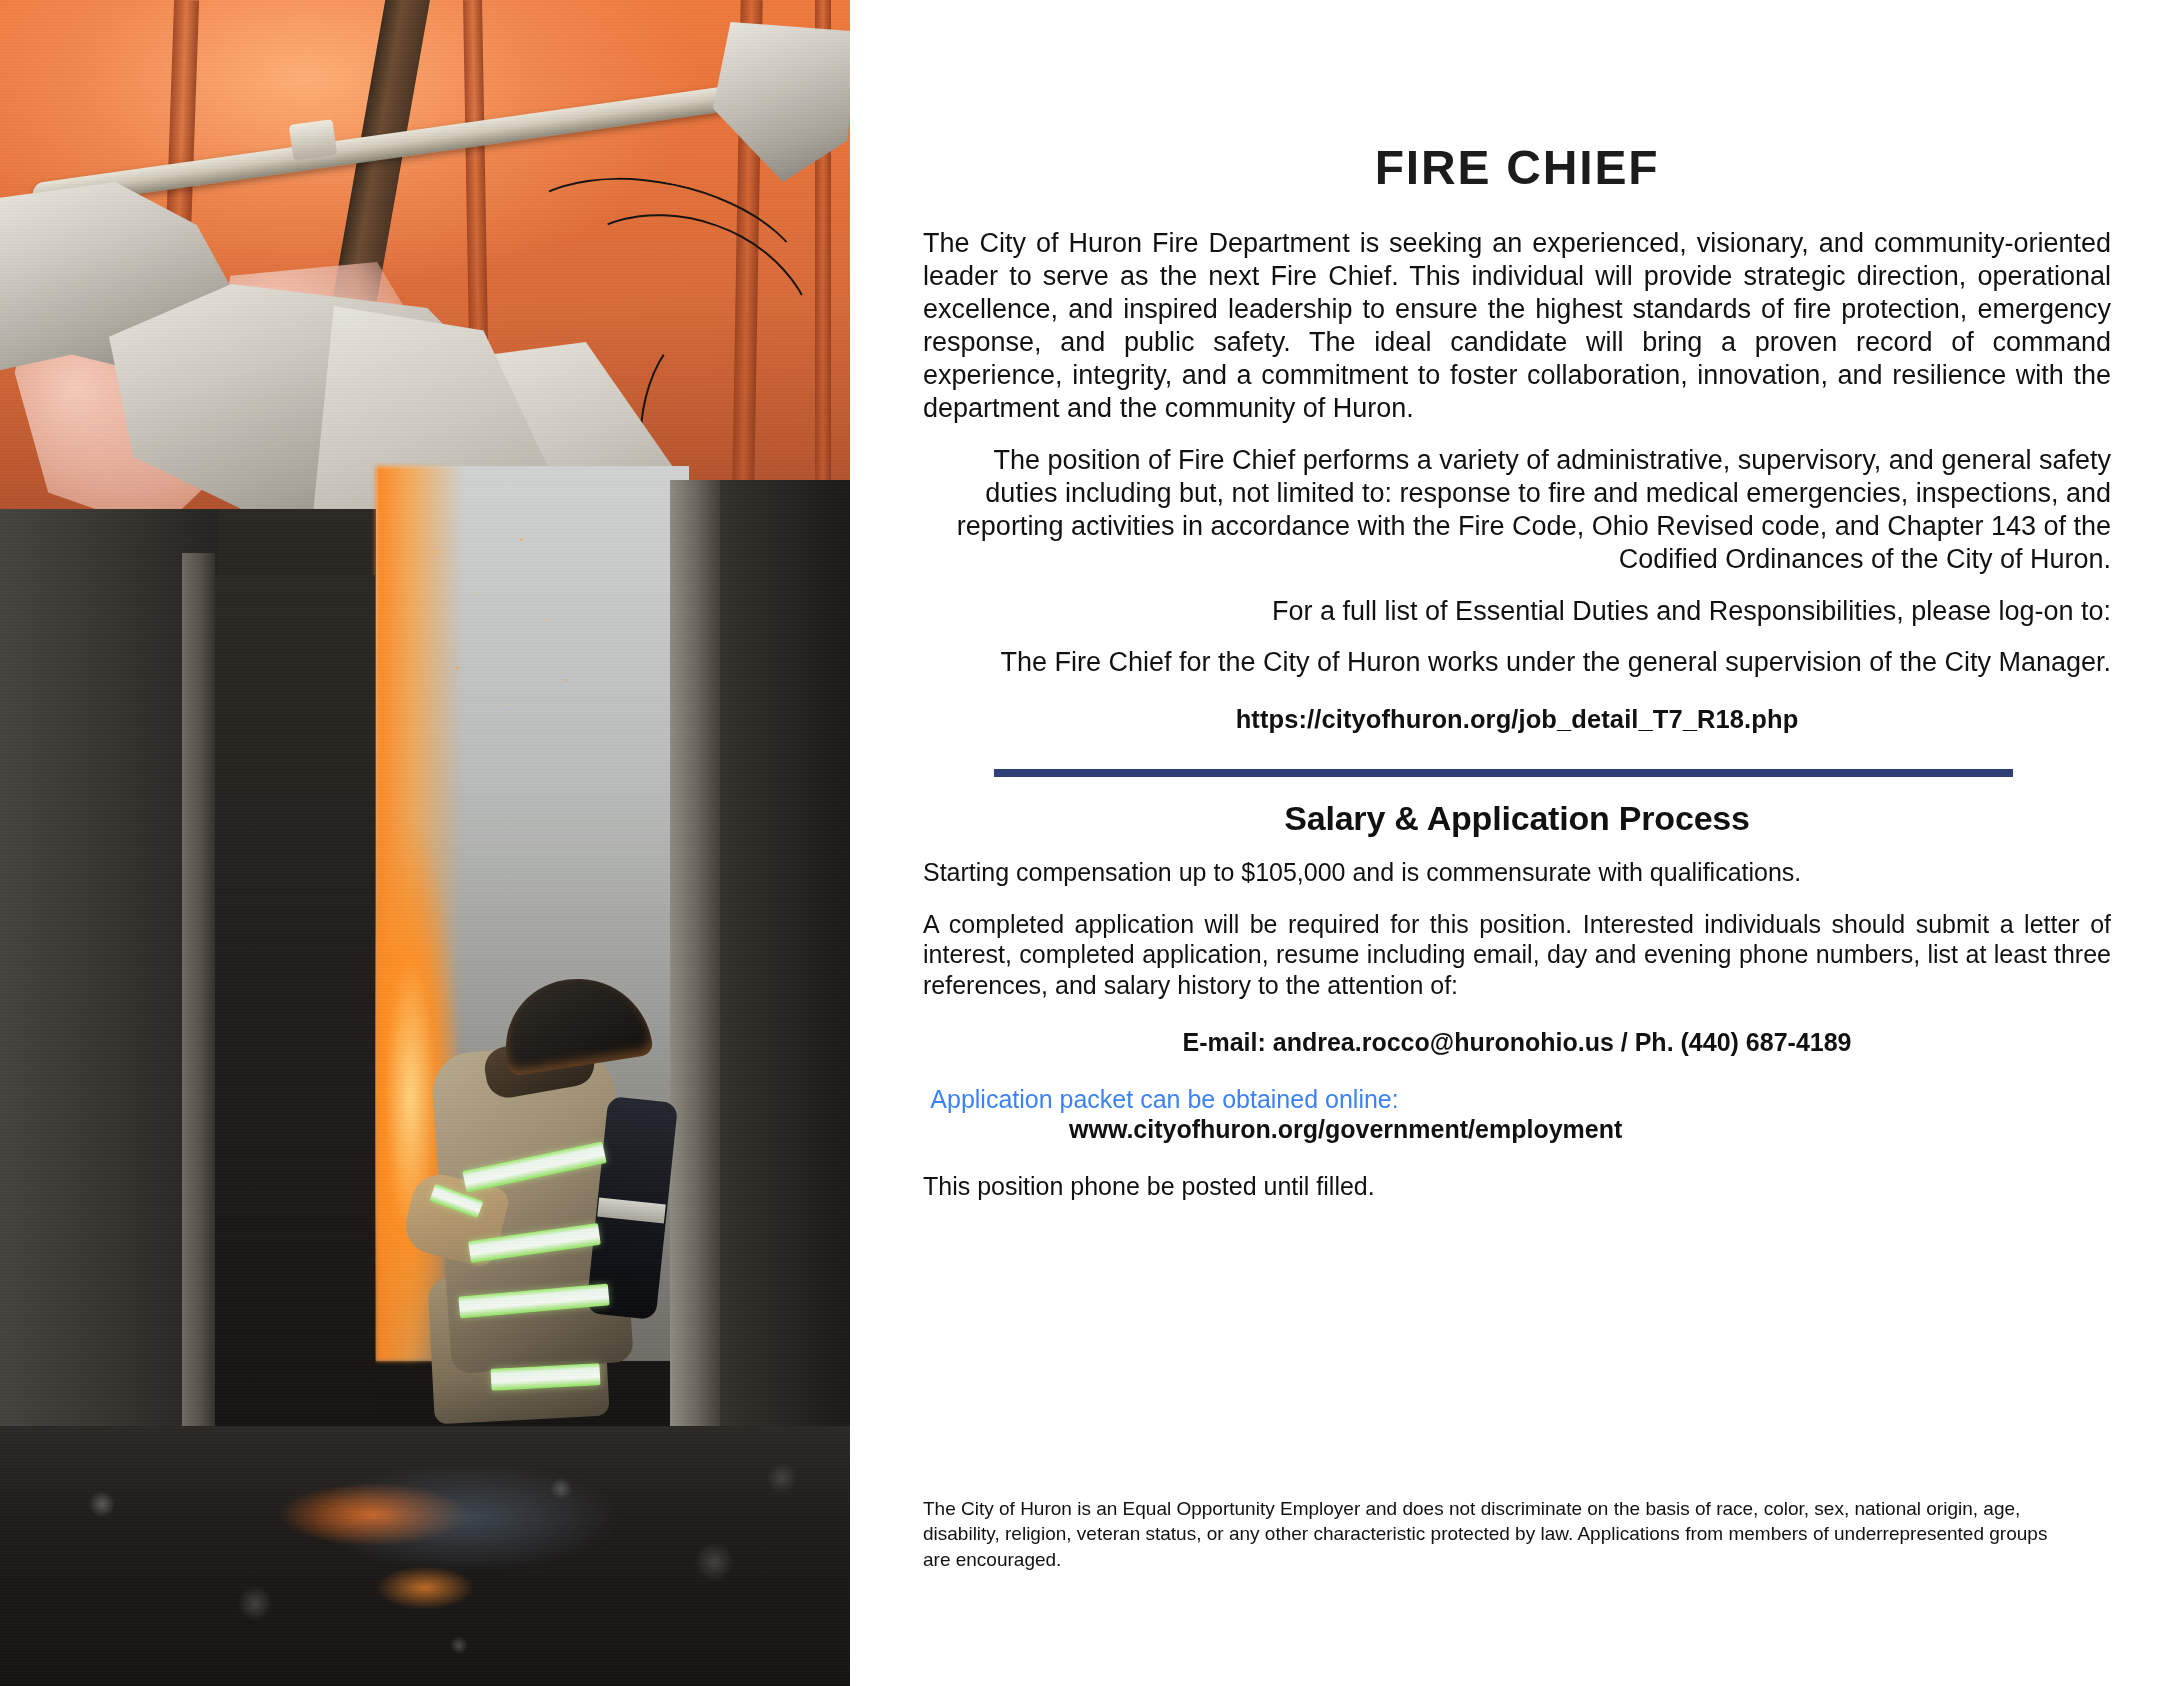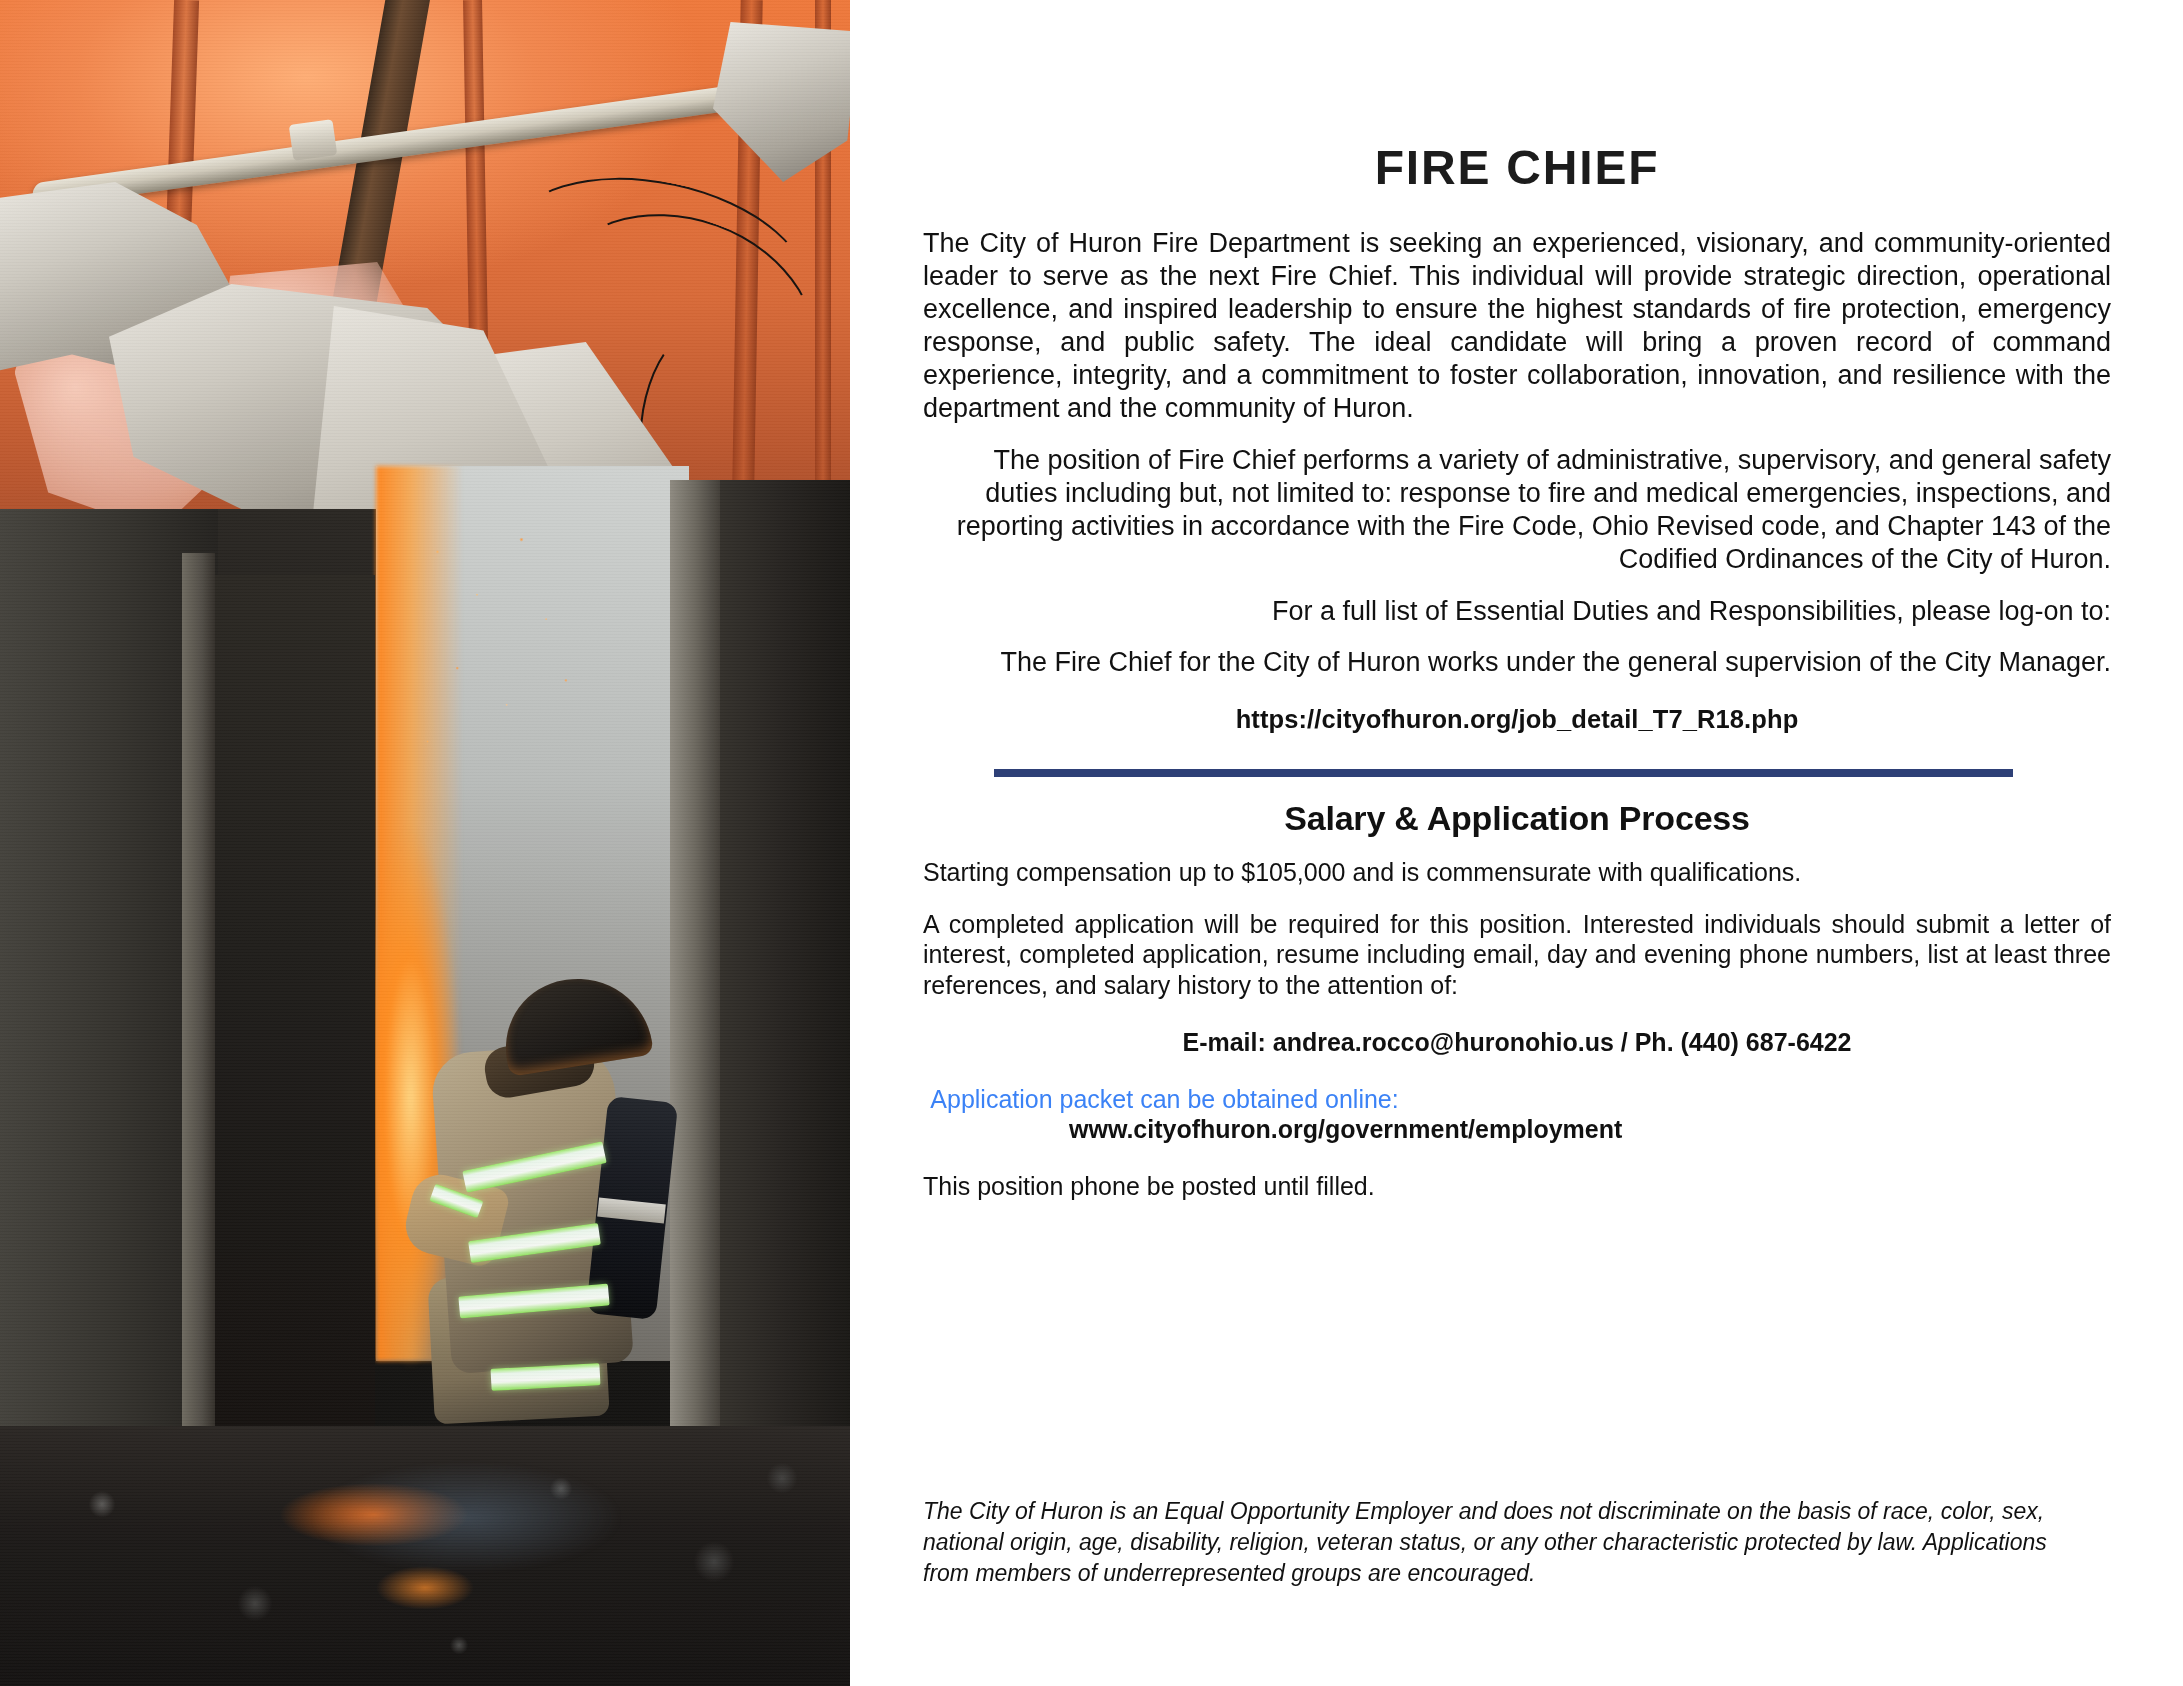--- a/index.html
+++ b/index.html
@@ -247,21 +247,21 @@
     text-align:center;font-weight:700;font-size:25px;color:#111;
     line-height:1.32;margin:25px 0 26px 0;
   }
 
   .packet-label{font-size:25px;color:#3b82f6;margin:0 0 1.5px 7.3px;}
   .packet-url{font-weight:700;font-size:25px;color:#111;margin:0 0 0 146px;}
 
   .posted{font-size:25px;color:#111;margin:28px 0 0 0;}
 
   .eeo{
-    font-style:italic;font-size:23px;line-height:1.34;color:#111;
+    font-size:19px;line-height:1.34;color:#111;
     margin:0;width:1135px;
   }
   .eeo-wrap{position:absolute;left:73px;top:1496px;width:1164px;}
 </style>
 </head>
 <body>
 
 <div class="page">
 
   <div class="photo">
@@ -333,21 +333,21 @@
 
       <div class="divider"></div>
 
       <h2 class="subhead">Salary &amp; Application Process</h2>
 
       <p class="body2 left">Starting compensation up to $105,000 and is commensurate with qualifications.</p>
 
       <p class="body2">A completed application will be required for this position. Interested individuals should submit a letter of interest, completed application, resume including email, day and evening phone numbers, list at least three references, and salary history to the attention of:</p>
 
       <div class="contact">
-        <div>E-mail:  andrea.rocco@huronohio.us / Ph. (440) 687-6422</div>
+        <div>E-mail:  andrea.rocco@huronohio.us / Ph. (440) 687-4189</div>
       </div>
 
       <div class="packet-label"> Application packet can be obtained online:</div>
       <div class="packet-url">www.cityofhuron.org/government/employment</div>
 
       <div class="posted">This position phone be posted until filled.</div>
     </div>
 
     <div class="eeo-wrap">
       <p class="eeo">The City of Huron is an Equal Opportunity Employer and does not discriminate on the basis of race, color, sex, national origin, age, disability, religion, veteran status, or any other characteristic protected by law. Applications from members of underrepresented groups are encouraged.</p>

